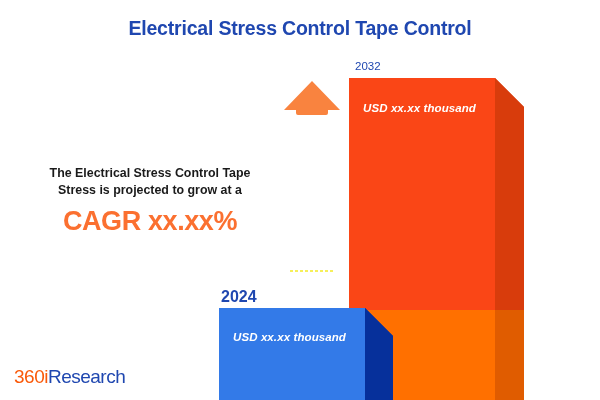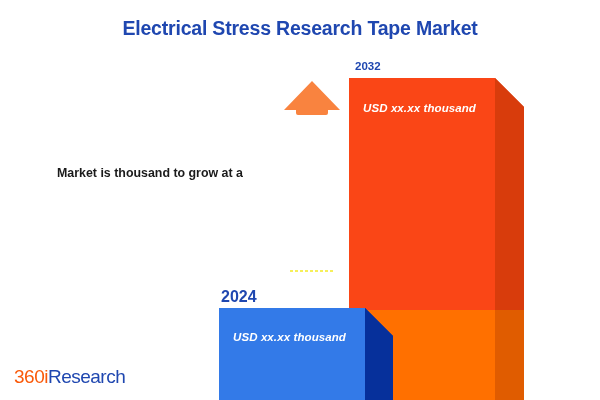--- a/index.html
+++ b/index.html
@@ -84,21 +84,21 @@
     font-weight: bold;
     color: #ffffff;
     letter-spacing: 0.1px;
     white-space: nowrap;
   }
   #year-2032 {
     position: absolute;
     left: 355px;
     top: 60px;
     font-size: 11.5px;
-    font-weight: bold;
+    font-weight: normal;
     color: #1f47b0;
   }
 
   
   #bar-2024 {
     left: 219px;
     top: 308px;
     width: 174px;
     height: 92px;
   }
@@ -161,21 +161,21 @@
     letter-spacing: -0.5px;
   }
   #logo .logo-a { color: #fa5a0a; }
   #logo .logo-b { color: #1f47b0; }
 </style>
 </head>
 <body>
 
 <div id="canvas">
 
-  <div id="chart-title">Electrical Stress Research Tape Market</div>
+  <div id="chart-title">Electrical Stress Control Tape Control</div>
 
   <div id="growth-arrow">
     <svg width="58" height="220" viewBox="0 0 58 220" xmlns="http://www.w3.org/2000/svg">
       <defs>
         <linearGradient id="stripeFade" x1="0" y1="0" x2="0" y2="1">
           <stop offset="0%" stop-color="#f9833f" stop-opacity="1"></stop>
           <stop offset="35%" stop-color="#f9833f" stop-opacity="0.62"></stop>
           <stop offset="62%" stop-color="#f9833f" stop-opacity="0.30"></stop>
           <stop offset="82%" stop-color="#f9833f" stop-opacity="0.10"></stop>
           <stop offset="100%" stop-color="#f9833f" stop-opacity="0.015"></stop>
@@ -234,21 +234,23 @@
     <svg class="side" width="174" height="92" viewBox="0 0 174 92" style="position:absolute;left:0;top:0;" xmlns="http://www.w3.org/2000/svg">
       <path d="M146 0 L174 28 L174 92 L146 92 Z" fill="#06309b"></path>
       <path d="M146 0 L174 28 L146 28 Z" fill="#06309b"></path>
     </svg>
     <div class="front"></div>
     <div class="label">USD xx.xx thousand</div>
   </div>
 
   <div id="cagr-block">
     <div id="cagr-lead">
-      <div>Market is thousand to grow at a</div>
+      <div>The Electrical Stress Control Tape</div>
+      <div>Stress is projected to grow at a</div>
     </div>
+    <div id="cagr-value">CAGR xx.xx%</div>
   </div>
 
   <div id="logo">
     <span class="logo-a">360i</span><span class="logo-b">Research</span>
   </div>
 
 </div>
 
 </body></html>

